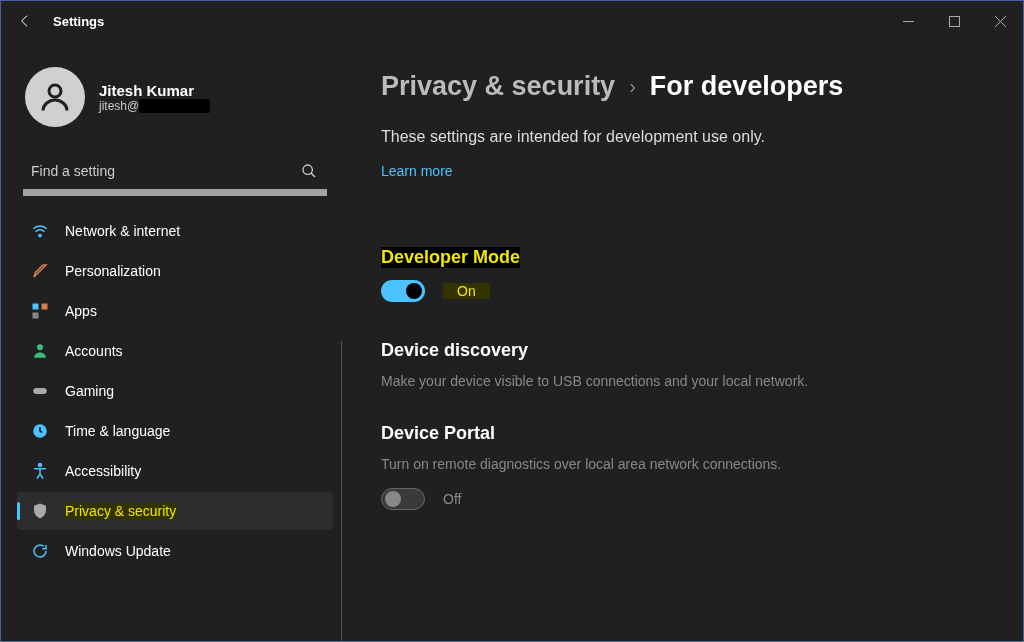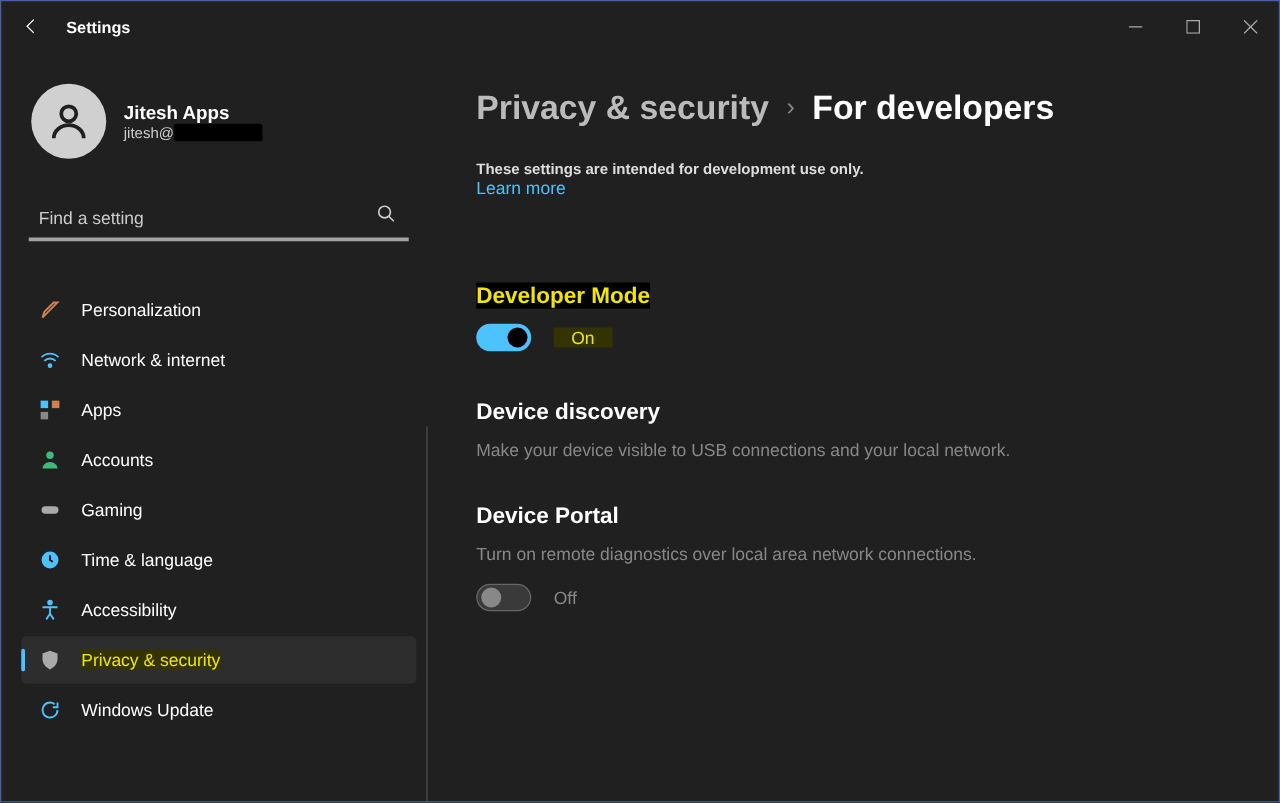--- a/index.html
+++ b/index.html
@@ -14,38 +14,38 @@
   .win-btn svg { width:11px; height:11px; stroke:#aaa; stroke-width:1; fill:none; }
   .content { display:flex; height:calc(100% - 40px); }
   .sidebar { width:340px; padding:16px 8px 16px 16px; display:flex; flex-direction:column; gap:6px; }
   .profile { display:flex; align-items:center; gap:14px; padding:10px 8px 14px 8px; }
   .avatar { width:60px; height:60px; border-radius:50%; background:#d0d0d0; display:flex; align-items:center; justify-content:center; }
   .avatar svg { width:36px; height:36px; stroke:#202020; stroke-width:2; fill:none; }
   .profile-text { display:flex; flex-direction:column; }
   .profile-name { font-size:15px; font-weight:600; }
   .profile-email { font-size:12px; color:#ccc; }
   .profile-email .redact { background:#000; color:#000; border-radius:2px; padding:0 1px;text-decoration:underline; }
-  .search-row { display:flex; align-items:center; border-bottom:3px solid #a3a3a3; padding:6px 10px 6px 8px; margin:10px 6px 30px 6px; }
+  .search-row { display:flex; align-items:flex-start; border-bottom:7px solid #a3a3a3; padding:6px 10px 6px 8px; margin:10px 6px 10px 6px; }
   .search-row input { flex:1; background:transparent; border:none; color:#fff; font-size:14px; outline:none; }
   .search-row input::placeholder { color:#ccc; }
   .search-icon svg { width:16px; height:16px; stroke:#ccc; stroke-width:2; fill:none; }
   .nav { display:flex; flex-direction:column; gap:2px; }
   .nav-item { display:flex; align-items:center; gap:16px; padding:10px 14px; border-radius:4px; cursor:pointer; font-size:14px; color:#fff; position:relative; }
   .nav-item.selected { background:#2d2d2d; }
   .nav-item.selected::before { content:""; position:absolute; left:0; top:10px; bottom:10px; width:3px; background:#4cc2ff; border-radius:2px; }
   .nav-item.selected .nav-label { color:#f0e600; background:#333300; }
   .nav-icon { width:18px; height:18px; display:flex; align-items:center; justify-content:center; }
   .nav-icon svg { width:18px; height:18px; }
   .main { flex:1; padding:30px 40px 0 40px; overflow-y:auto; position:relative; border-left:0; }
   .main-scroll-line { position:absolute; left:0; top:300px; bottom:0; width:1px; background:#555; }
   .breadcrumb { display:flex; align-items:center; gap:14px; margin-bottom:26px; }
   .crumb-parent { font-size:27px; font-weight:600; color:#bbb; }
   .crumb-sep { font-size:20px; color:#888; }
   .crumb-current { font-size:27px; font-weight:600; color:#fff; }
-  .intro { font-size:12px; color:#ddd; margin-bottom:0;font-weight:bold; }
+  .intro { font-size:16px; color:#ddd; margin-bottom:16px; }
   .learn-more { font-size:14px; color:#4cc2ff; cursor:pointer; display:inline-block; margin-bottom:68px; }
   .section-title { font-size:18px; font-weight:600; margin-bottom:12px; }
   .section-title.hl { color:#f0e600; background:#000000; display:inline-block; }
   .section-desc { font-size:14px; color:#ddd; margin-bottom:16px; }
   .section-desc.dim { color:#888; }
   .toggle-row { display:flex; align-items:center; gap:18px; margin-bottom:38px; }
   .toggle { width:44px; height:22px; border-radius:11px; position:relative; cursor:pointer; }
   .toggle.on { background:#4cc2ff; }
   .toggle.on::after { content:""; position:absolute; right:3px; top:3px; width:16px; height:16px; border-radius:50%; background:#000; }
   .toggle.off { background:#3a3a3a; border:1px solid #666; }
@@ -90,55 +90,55 @@
   <div class="sidebar">
 
     <div class="profile">
       <div class="avatar">
         <svg viewBox="0 0 24 24">
             <circle cx="12" cy="8" r="4"></circle>
             <path d="M4 21c0-4 4-7 8-7s8 3 8 7"></path>
           </svg>
       </div>
       <div class="profile-text">
-        <div class="profile-name">Jitesh Apps</div>
+        <div class="profile-name">Jitesh Kumar</div>
         <div class="profile-email">
           <span>jitesh@</span><span class="redact">memcm com</span>
         </div>
       </div>
     </div>
 
     <div class="search-row">
       <input type="text" placeholder="Find a setting" style="">
       <span class="search-icon">
         <svg viewBox="0 0 24 24">
             <circle cx="10" cy="10" r="7"></circle>
             <line x1="21" y1="21" x2="15" y2="15"></line>
           </svg>
       </span>
     </div>
 
     <div class="nav">
       <div class="nav-item">
         <span class="nav-icon">
-            <svg viewBox="0 0 24 24" fill="none" stroke="#d08050" stroke-width="2">
-              <path d="M4 20l6-6 10-10-4-0-10 10z"></path>
-            </svg>
-          </span>
-        <span class="nav-label">Personalization</span>
-      </div>
-      <div class="nav-item">
-        <span class="nav-icon">
             <svg viewBox="0 0 24 24" fill="none" stroke="#4cc2ff" stroke-width="2">
               <path d="M3 9c5-5 13-5 18 0"></path>
               <path d="M6 13c3.5-3.5 8.5-3.5 12 0"></path>
               <circle cx="12" cy="18" r="1.5" fill="#4cc2ff"></circle>
             </svg>
           </span>
         <span class="nav-label">Network &amp; internet</span>
+      </div>
+      <div class="nav-item">
+        <span class="nav-icon">
+            <svg viewBox="0 0 24 24" fill="none" stroke="#d08050" stroke-width="2">
+              <path d="M4 20l6-6 10-10-4-0-10 10z"></path>
+            </svg>
+          </span>
+        <span class="nav-label">Personalization</span>
       </div>
       <div class="nav-item">
         <span class="nav-icon">
             <svg viewBox="0 0 24 24" fill="#4cc2ff">
               <rect x="2" y="2" width="8" height="8"></rect>
               <rect x="14" y="2" width="8" height="8" fill="#d08050"></rect>
               <rect x="2" y="14" width="8" height="8" fill="#888"></rect>
             </svg>
           </span>
         <span class="nav-label">Apps</span>

